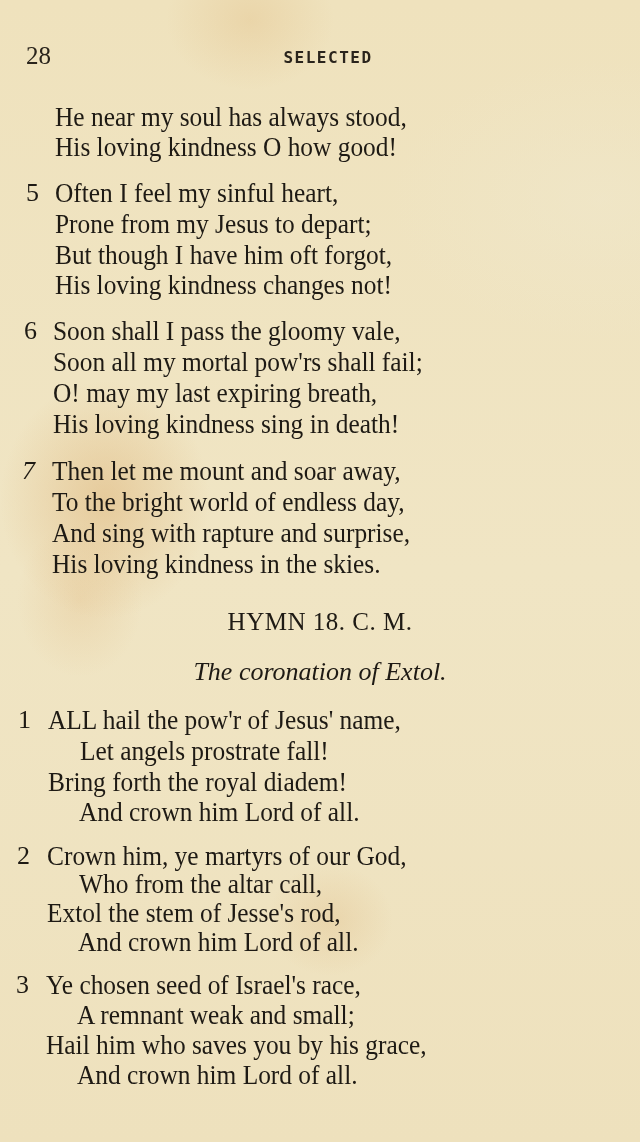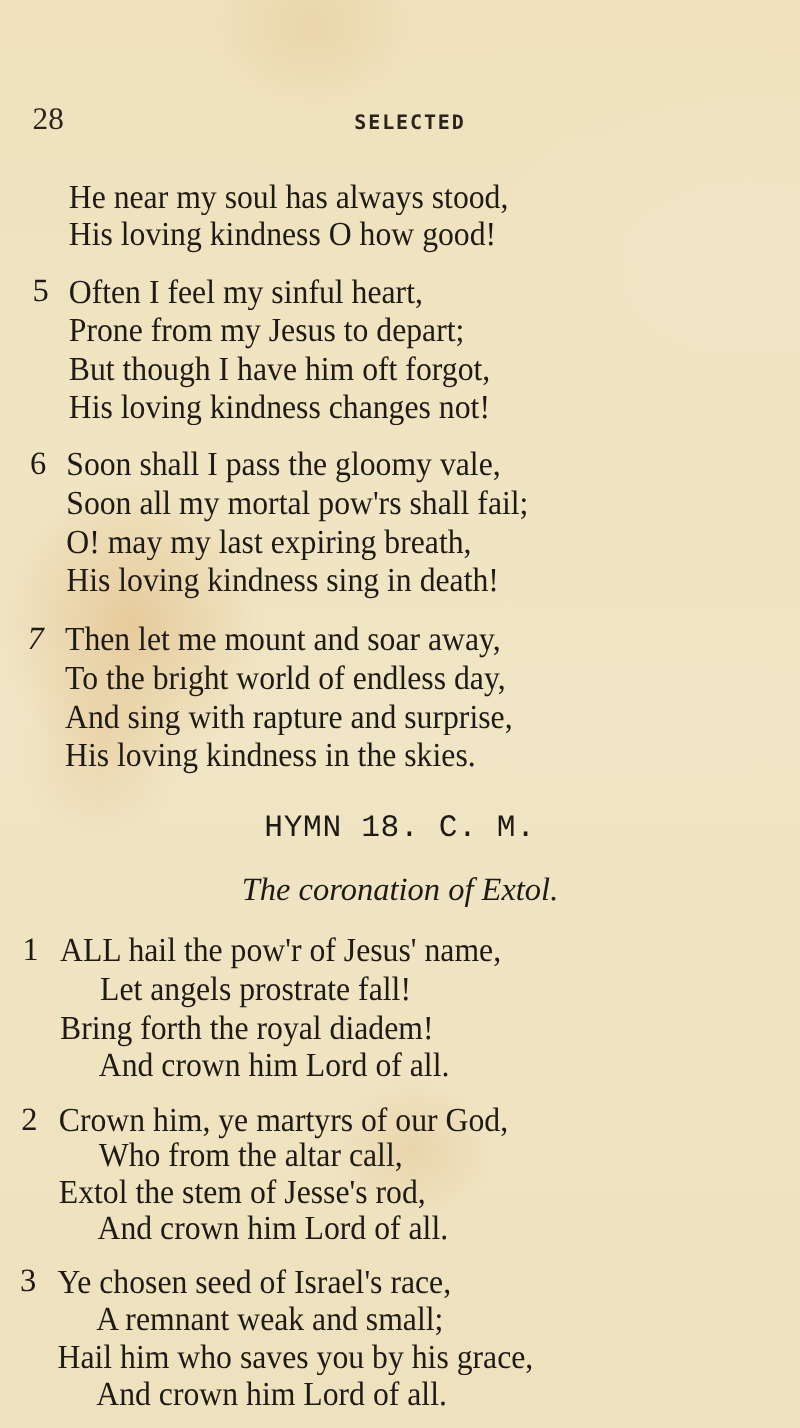--- a/index.html
+++ b/index.html
@@ -9,39 +9,39 @@
     background-image:
       radial-gradient(ellipse 150px 170px at 105px 500px, rgba(214,160,90,0.38), rgba(214,160,90,0) 70%),
       radial-gradient(ellipse 120px 100px at 250px 20px, rgba(220,175,110,0.25), rgba(220,175,110,0) 70%),
       radial-gradient(ellipse 90px 80px at 330px 920px, rgba(215,165,100,0.22), rgba(215,165,100,0) 70%),
       radial-gradient(ellipse 90px 110px at 80px 600px, rgba(220,170,105,0.22), rgba(220,170,105,0) 70%),
       radial-gradient(ellipse 300px 200px at 600px 200px, rgba(240,232,205,0.5), rgba(240,232,205,0) 70%),
       linear-gradient(180deg, #efe2bd 0%, #f0e5c4 50%, #eee1bd 100%);
     font-family: "DejaVu Serif", "Liberation Serif", serif;
     color: #1c1812;
   }
-  .page { position: absolute; inset: 0; margin-top: 40px; }
+  .page { position: absolute; inset: 0; }
   .abs { position: absolute; white-space: nowrap; }
   .pagenum { left: 26px; top: 42px; font-size: 25px; font-family: "Liberation Serif", serif; color: #2a241c; }
   .running { left: 0; width: 656px; text-align: center; top: 48px; font-size: 16px; font-weight: bold; letter-spacing: 1.5px; font-family: "DejaVu Sans Mono", monospace; color: #2a241c; }
   .line {
     position: absolute; white-space: nowrap;
     font-family: "Liberation Serif", serif;
     font-size: 27px; line-height: 30px;
     transform: scaleX(0.94); transform-origin: left center;
     color: #1e1a14;
   }
   .num {
     position: absolute; white-space: nowrap;
     font-family: "Liberation Serif", serif;
     font-size: 26px; line-height: 30px; color: #1e1a14;
   }
   .hymn-title {
     position: absolute; left: 0; width: 640px; text-align: center;
-    top: 608px; font-family: Liberation Mono, monospace; font-size: 25px;
+    top: 608px; font-family: Liberation Serif, serif; font-size: 25px;
     letter-spacing: 0.5px; color: #1e1a14;
   }
   .hymn-sub {
     position: absolute; left: 0; width: 640px; text-align: center; top: 657px;
     font-family: "Liberation Serif", serif; font-style: italic; font-size: 26px; color: #1e1a14;
   }
 </style>
 </head>
 <body>
 

